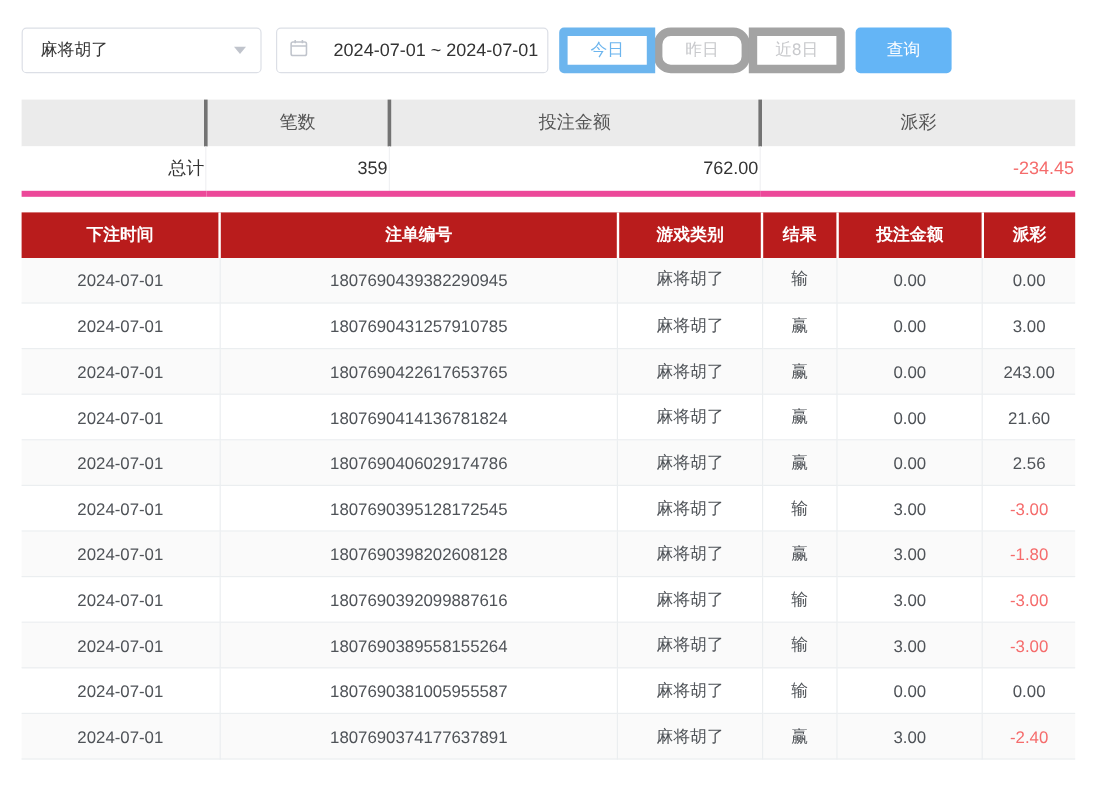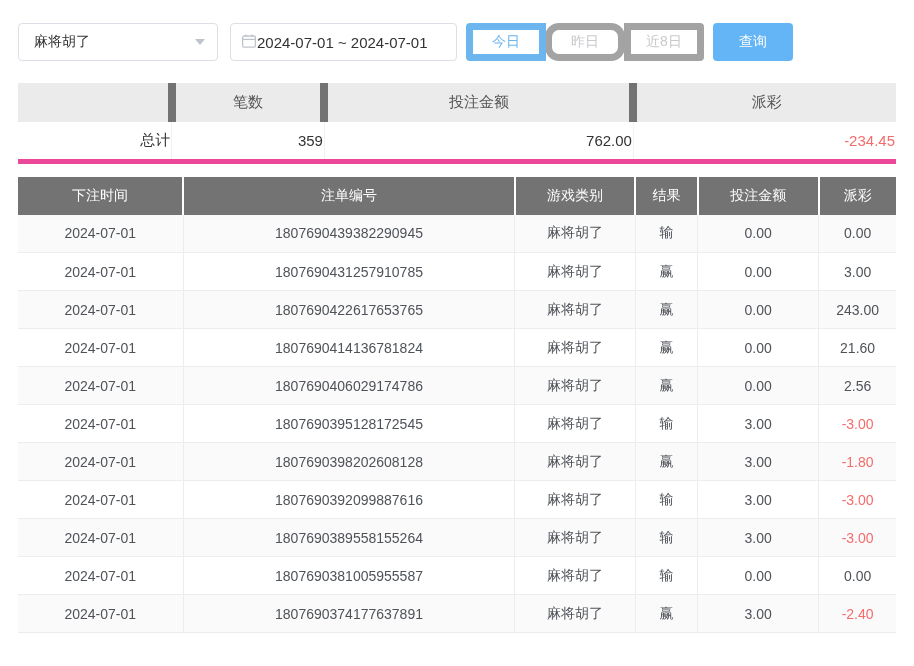--- a/index.html
+++ b/index.html
@@ -20,21 +20,21 @@
   
   .controls { display:flex; align-items:center; margin-top:23px; height:38px; }
   .select-box {
     width:200px; height:38px; border:1px solid #dcdfe6; border-radius:4px;
     display:flex; align-items:center; justify-content:space-between;
     padding:0 12px 0 15px; font-size:14px; color:#333; cursor:pointer; background:#fff;
   }
   .caret-down { width:0; height:0; border-left:5px solid transparent; border-right:5px solid transparent; border-top:6px solid #c0c4cc; }
   .date-box {
     margin-left:12px; width:227px; height:38px; border:1px solid #dcdfe6; border-radius:4px;
-    display:flex; align-items:center; gap:0; padding:0 10px; font-size:15px; color:#333;
+    display:flex; align-items:center; gap:21px; padding:0 10px; font-size:15px; color:#333;
     cursor:pointer; background:#fff; white-space:nowrap;
   }
   .btn-group { display:flex; margin-left:9px; }
   .btn-group button {
     width:80px; height:38px; background:#fff; border:7px solid #a3a3a3;
     font-size:14px; color:#c8c9cc; padding:0; cursor:pointer; position:relative;
     font-family:inherit;
   }
   .btn-group button + button { margin-left:-1px;border-radius:14px; }
   .btn-group button:first-child { border-radius:4px 0 0 4px; }
@@ -43,33 +43,33 @@
   .query-btn {
     margin-left:9px; width:80px; height:38px; border:none; border-radius:4px;
     background:#64b5f6; color:#fff; font-size:14px; cursor:pointer; font-family:Liberation Sans, sans-serif;
   }
 
   
   table { border-collapse:collapse; table-layout:fixed; width:100%; }
   .summary-table { margin-top:22px; font-size:15px; }
   .summary-table th {
     background:#ebebeb; height:39px; font-weight:normal; color:#555;
-    border-right:8px solid #737373; text-align:center;
+    border-right:3px solid #737373; text-align:center;
   }
   .summary-table th:last-child { border-right:none; }
   .summary-table td {
     height:39px; text-align:right; color:#333; background:#fff;
     border-bottom:5px solid #ec4899; border-right:1px solid #f0f1f3;
   }
   .summary-table td:last-child { border-right:none; }
 
   
   .records-table { margin-top:13px; font-size:14px; }
   .records-table th {
-    background:#737373; color:#fff; height:38px; font-weight:normal;
+    background:#b91c1c; color:#fff; height:38px; font-weight:bold;
     border-right:2px solid #fff; text-align:center;
   }
   .records-table th:last-child { border-right:none; }
   .records-table td {
     height:38px; text-align:center; color:#4f5358;
     border-bottom:1px solid #ebeef0; border-right:1px solid #ebeef0; background:#fff;
   }
   .records-table td:last-child { border-right:none; }
   .records-table tbody tr:nth-child(odd) td { background:#fafafa; }
 

